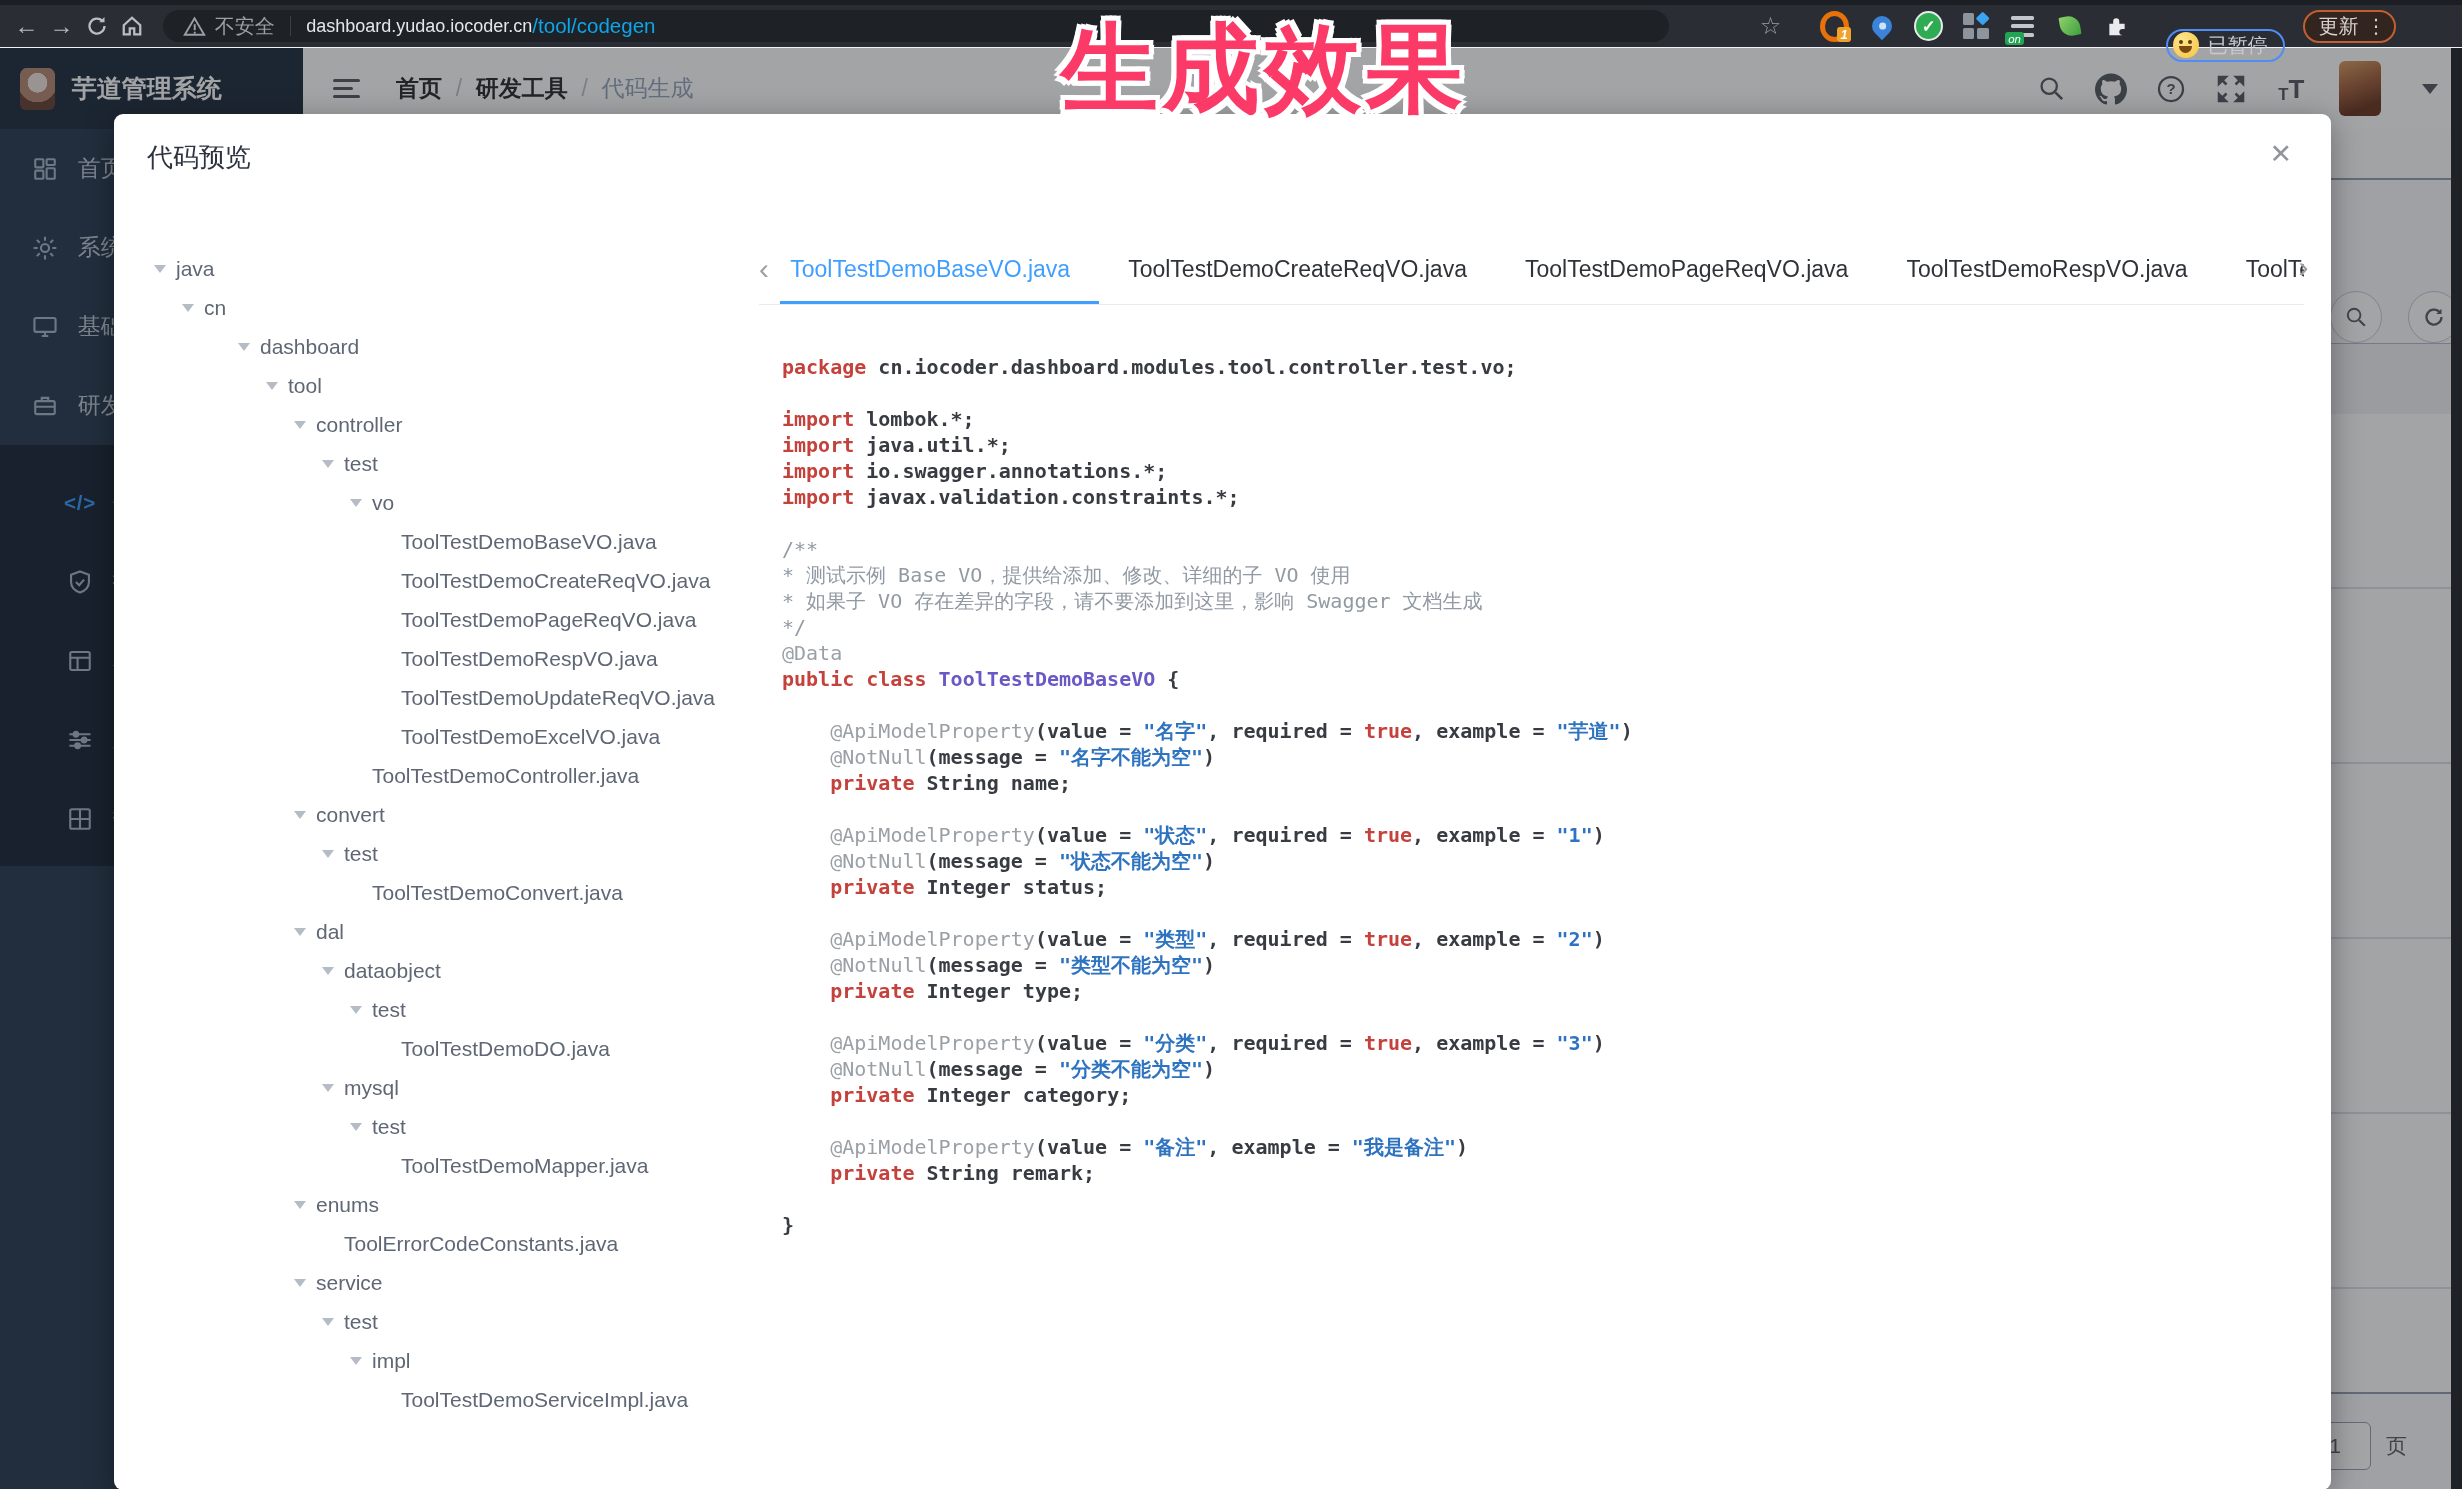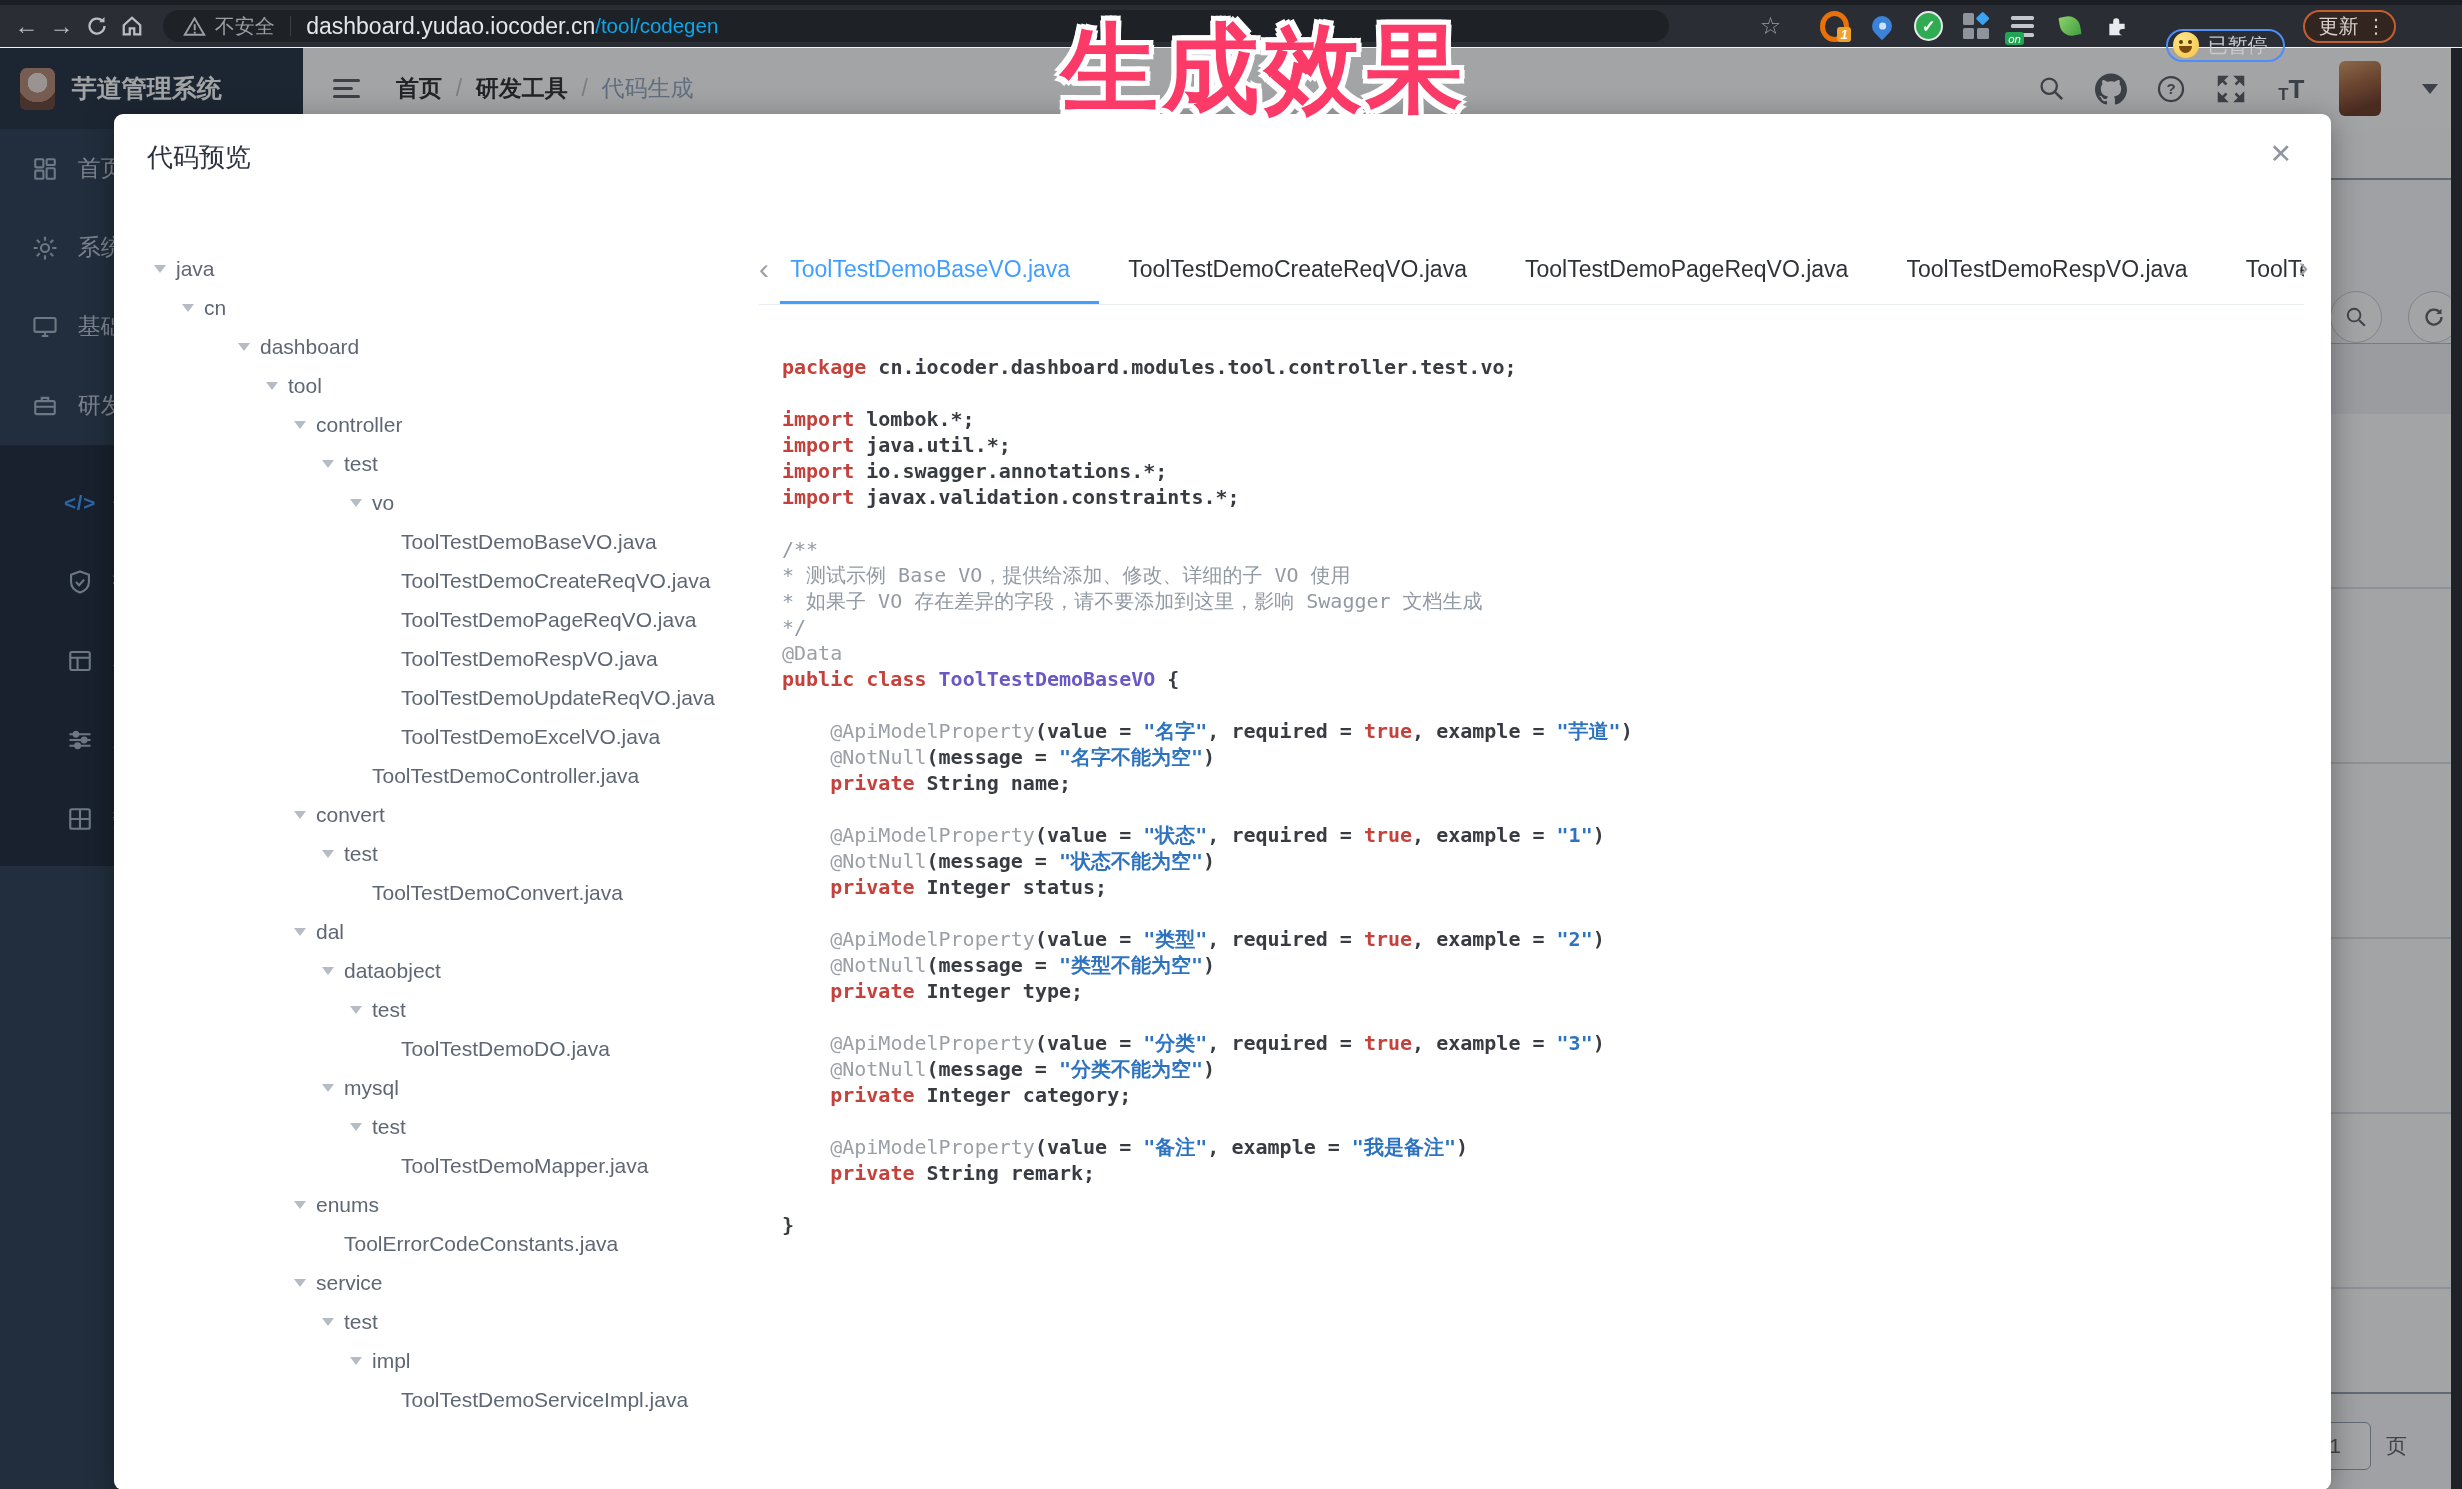--- a/index.html
+++ b/index.html
@@ -8,21 +8,21 @@
   
   .winstrip{position:absolute;top:0;left:0;right:0;height:5.3px;background:#1b1e22;z-index:71;}
   .browser{position:absolute;top:5.3px;left:0;right:0;height:42px;background:#2a2e34;
            display:flex;align-items:center;z-index:70;}
   .navico{width:35px;text-align:center;font-size:24px;color:#b9bec4;flex:0 0 auto;cursor:pointer;}
   .addr{flex:0 0 auto;width:1506px;height:32px;margin-left:13.7px;border-radius:16px;background:#1e2126;
         display:flex;align-items:center;padding:0 20px;box-sizing:border-box;}
   .addr .warn{margin-right:9px;display:flex;}
   .addr .sec{font-size:20px;color:#9aa0a6;margin-right:15px;}
   .addr .div{width:1.5px;height:20px;background:#3c4045;margin-right:15px;}
-  .addr .dom{font-size:23px;color:#e4e7ea;}
+  .addr .dom{font-size:18px;color:#e4e7ea;}
   .addr .path{font-size:20.5px;color:#0ea5e9;}
   .star{margin-left:91px;color:#9aa0a6;font-size:24px;flex:0 0 auto;cursor:pointer;}
   .extrow{display:flex;align-items:center;gap:18px;margin-left:39px;flex:0 0 auto;}
   .ext{width:29px;height:29px;position:relative;display:flex;align-items:center;justify-content:center;}
   .ext-orange{width:21px;height:21px;border:5.3px solid #e8710a;border-radius:50%;}
   .ext-badge1{position:absolute;right:-1.5px;bottom:-1.5px;background:#f0a32c;color:#fff;font-size:13px;
               font-weight:bold;border-radius:3px;padding:0 3px;line-height:15px;}
   .ext-pin{width:20px;height:20px;background:#3b82d9;border-radius:50% 50% 50% 0;transform:rotate(-45deg);
            display:flex;align-items:center;justify-content:center;}
   .ext-pin i{width:6.8px;height:6.8px;border-radius:50%;background:#cfe3f8;transform:rotate(45deg);}

